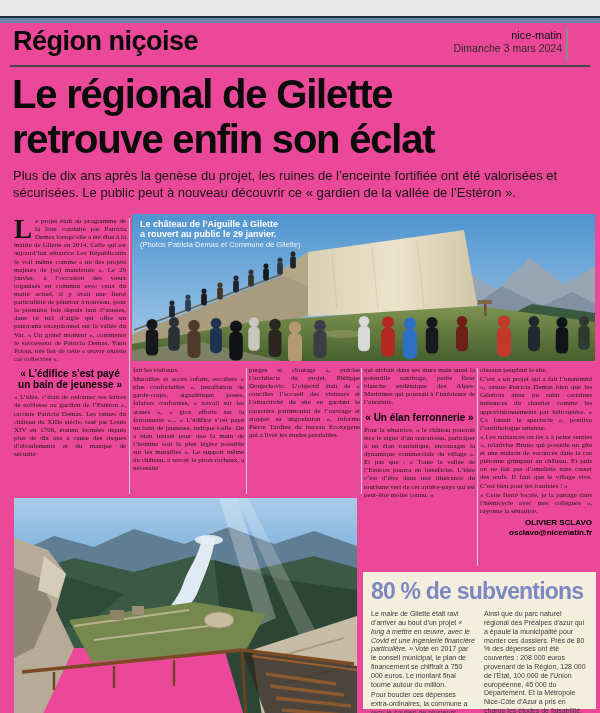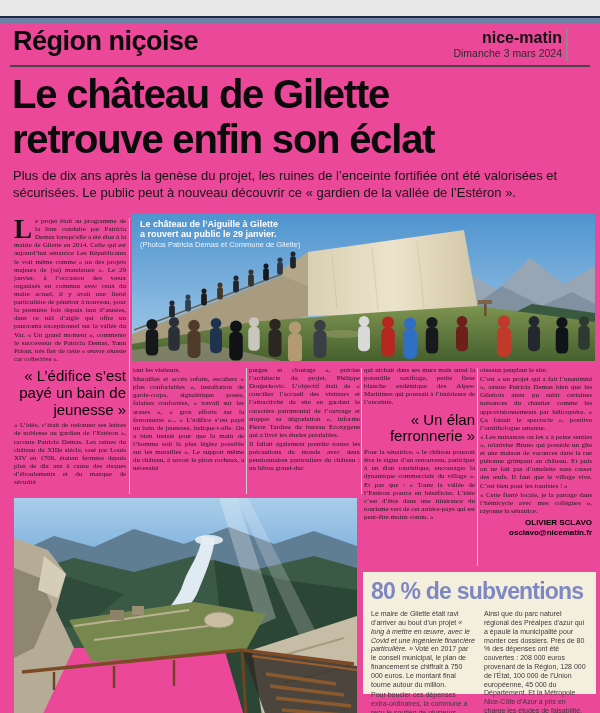--- a/index.html
+++ b/index.html
@@ -4,21 +4,21 @@
 <style>
   html,body{margin:0;padding:0;background:#e8e8e8;}
   .page{position:relative;width:600px;height:713px;background:#ec4899;margin:16px auto;
         font-family:"Liberation Sans",sans-serif;color:#1c1c1c;overflow:hidden;}
   
   .topbar{position:absolute;left:0;top:0;width:600px;height:7px;
           background:linear-gradient(#1e2c44 0 30%,#6d82a6 30% 100%);}
   .section{position:absolute;left:13px;top:10px;font-size:27px;font-weight:bold;
            letter-spacing:-.5px;color:#0a0a0a;}
   .mastblock{position:absolute;right:38px;top:13px;text-align:right;line-height:1.15;}
-  .masthead{font-size:16px;font-weight:bold;color:#111;}
+  .masthead{font-size:11px;font-weight:normal;color:#111;}
   .edate{font-size:10.5px;color:#2c2c2c;text-align:right;}
   .mast-vline{position:absolute;left:566px;top:11px;width:1.5px;height:34px;background:#8a8a8a;}
   .header-rule{position:absolute;left:10px;top:49px;width:580px;height:1.5px;background:#474747;}
   
   .headline{position:absolute;left:12px;top:56px;font-size:40px;font-weight:bold;
             line-height:1.13;letter-spacing:-1.2px;color:#0b0b0b;}
   .lede{position:absolute;left:13px;top:152px;width:576px;margin:0;font-size:13px;
         font-weight:normal;line-height:1.3;color:#151515;}
   
   .main-photo{position:absolute;left:132px;top:198px;width:463px;height:178px;overflow:hidden;}
@@ -31,31 +31,31 @@
   .col{position:absolute;font-family:"Liberation Serif",serif;font-size:7px;line-height:1.16;
        text-align:justify;overflow:hidden;color:#1b1b1b;}
   .col p{margin:0 0 1px 0;}
   .col1{left:14px;top:201px;width:112px;height:279px;}
   .col2{left:133px;top:350px;width:111px;height:130px;}
   .col3{left:249px;top:350px;width:111px;height:130px;}
   .col4{left:364px;top:350px;width:111px;height:197px;}
   .col5{left:480px;top:350px;width:112px;height:204px;}
   .dropcap{float:left;font-size:27px;line-height:23px;font-weight:bold;padding:1px 3px 0 0;
            font-family:"Liberation Serif",serif;color:#111;}
-  .subhead{font-family:"Liberation Sans",sans-serif;font-weight:normal;font-size:15px;
-           line-height:1.12;margin:5px 0 3px 0;color:#050505;text-align:right;}
+  .subhead{font-family:"Liberation Sans",sans-serif;font-weight:bold;font-size:10px;
+           line-height:1.12;margin:5px 0 3px 0;color:#050505;text-align:center;}
   .byline{font-family:"Liberation Sans",sans-serif;font-weight:bold;font-size:8px;
           text-align:right;margin-top:3px;line-height:1.25;color:#000;}
   .vrule{position:absolute;width:1px;background:#d2d2d2;}
   .vr12{left:129px;top:202px;height:276px;}
   .vr23{left:246px;top:352px;height:126px;}
   .vr34{left:361px;top:352px;height:126px;}
   .vr45{left:477px;top:352px;height:198px;}
   
-  .subsidy-box{position:absolute;left:363px;top:556px;width:233px;height:122px;
+  .subsidy-box{position:absolute;left:363px;top:556px;width:233px;height:137px;
                background:#f4eedd;box-sizing:border-box;padding:6px 8px 16px 8px;}
   .box-title{font-size:23px;font-weight:bold;letter-spacing:-.8px;color:#7d88c3;
              line-height:1.05;margin:1px 0 7px 0;}
   .box-cols{display:flex;gap:9px;}
   .box-col{flex:1;font-size:7px;line-height:1.26;color:#3a3a3a;text-align:left;}
   .box-col p{margin:0 0 2px 0;}
   .it{font-style:italic;}
 </style>
 </head>
 <body>
@@ -67,21 +67,21 @@
   <div class="section">Région niçoise</div>
 
   <div class="mastblock">
     <div class="masthead">nice-matin</div>
     <div class="edate">Dimanche 3 mars 2024</div>
   </div>
   <div class="mast-vline"></div>
   <div class="header-rule"></div>
 
   <h1 class="headline" style="margin:0">
-    <div>Le château de Gilette</div>
+    <div>Le régional de Gilette</div>
     <div>retrouve enfin son éclat</div>
   </h1>
 
   <p class="lede">Plus de dix ans après la genèse du projet, les ruines de l’enceinte fortifiée ont été valorisées et sécurisées. Le public peut à nouveau découvrir ce « gardien de la vallée de l’Estéron ».</p>
 
   <div class="main-photo">
     <svg width="463" height="147" viewBox="0 0 463 147" preserveAspectRatio="none">
       <defs>
         <linearGradient id="sky1" x1="0" y1="0" x2="0" y2="1">
           <stop offset="0" stop-color="#4f94cf"></stop>
@@ -156,27 +156,26 @@
     </div>
   </div>
 
   <div class="col col1">
     <p><span class="dropcap">L</span><span>e projet était au programme de la liste conduite par Patricia Demas lorsqu’elle a été élue à la mairie de Gilette en 2014. Celle qui est aujourd’hui sénatrice Les Républicains le voit même comme « un des projets majeurs de (sa) mandature ». Le 29 janvier, à l’occasion des vœux organisés en commun avec ceux du maire actuel, il y avait une fierté particulière de pénétrer à nouveau, pour la première fois depuis tant d’années, dans ce nid d’aigle qui offre un panorama exceptionnel sur la vallée du Var. « Un grand moment », commente le successeur de Patricia Demas, Yann Priout, très fier de cette « œuvre réussie car collective ».</span></p>
     <div class="subhead">« L’édifice s’est payé un bain de jeunesse »</div>
     <p>« L’idée, c’était de redonner ses lettres de noblesse au gardien de l’Estéron », raconte Patricia Demas. Les ruines du château du XIIIe siècle, rasé par Louis XIV en 1706, étaient fermées depuis plus de dix ans à cause des risques d’éboulements et du manque de sécurité</p>
   </div>
 
   <div class="col col2">
-    <p>tant les visiteurs.</p>
+    <p>fait les visiteurs.</p>
     <p>Murailles et accès refaits, escaliers « plus confortables », installation de garde-corps, signalétique posée, falaises confortées, « travail sur les arases », « gros efforts sur la ferronnerie »... « L’édifice s’est payé un bain de jeunesse, indique-t-elle. On a bien insisté pour que la main de l’homme soit la plus légère possible sur les murailles ». Le support même du château, à savoir le piton rocheux, a nécessité</p>
   </div>
 
   <div class="col col3">
     <p>purges et cloutage », précise l’architecte du projet, Philippe Donjerkovic. L’objectif était de « concilier l’accueil des visiteurs et l’attractivité du site en gardant le caractère patrimonial de l’ouvrage et stopper sa dégradation », informe Pierre Tardieu du bureau Ecoxygene qui a livré les études préalables.</p>
-    <p>Il fallait également prendre toutes les précautions du monde avec deux pensionnaires particuliers du château : un hibou grand-duc</p>
   </div>
 
   <div class="col col4">
     <p>qui nichait dans ses murs mais aussi la potentille saxifrage, petite fleur blanche endémique des Alpes-Maritimes qui poussait à l’intérieure de l’enceinte.</p>
     <div class="subhead">« Un élan ferronnerie »</div>
     <p>Pour la sénatrice, « le château pourrait être le signe d’un renouveau, participer à un élan touristique, encourager la dynamique commerciale du village ». Et pas que : « Toute la vallée de l’Estéron pourra en bénéficier. L’idée c’est d’être dans une itinérance du tourisme vert de cet arrière-pays qui est peut-être moins connu. »</p>
   </div>
 
   <div class="col col5">
     <p>oiseaux peuplant le site.</p>

